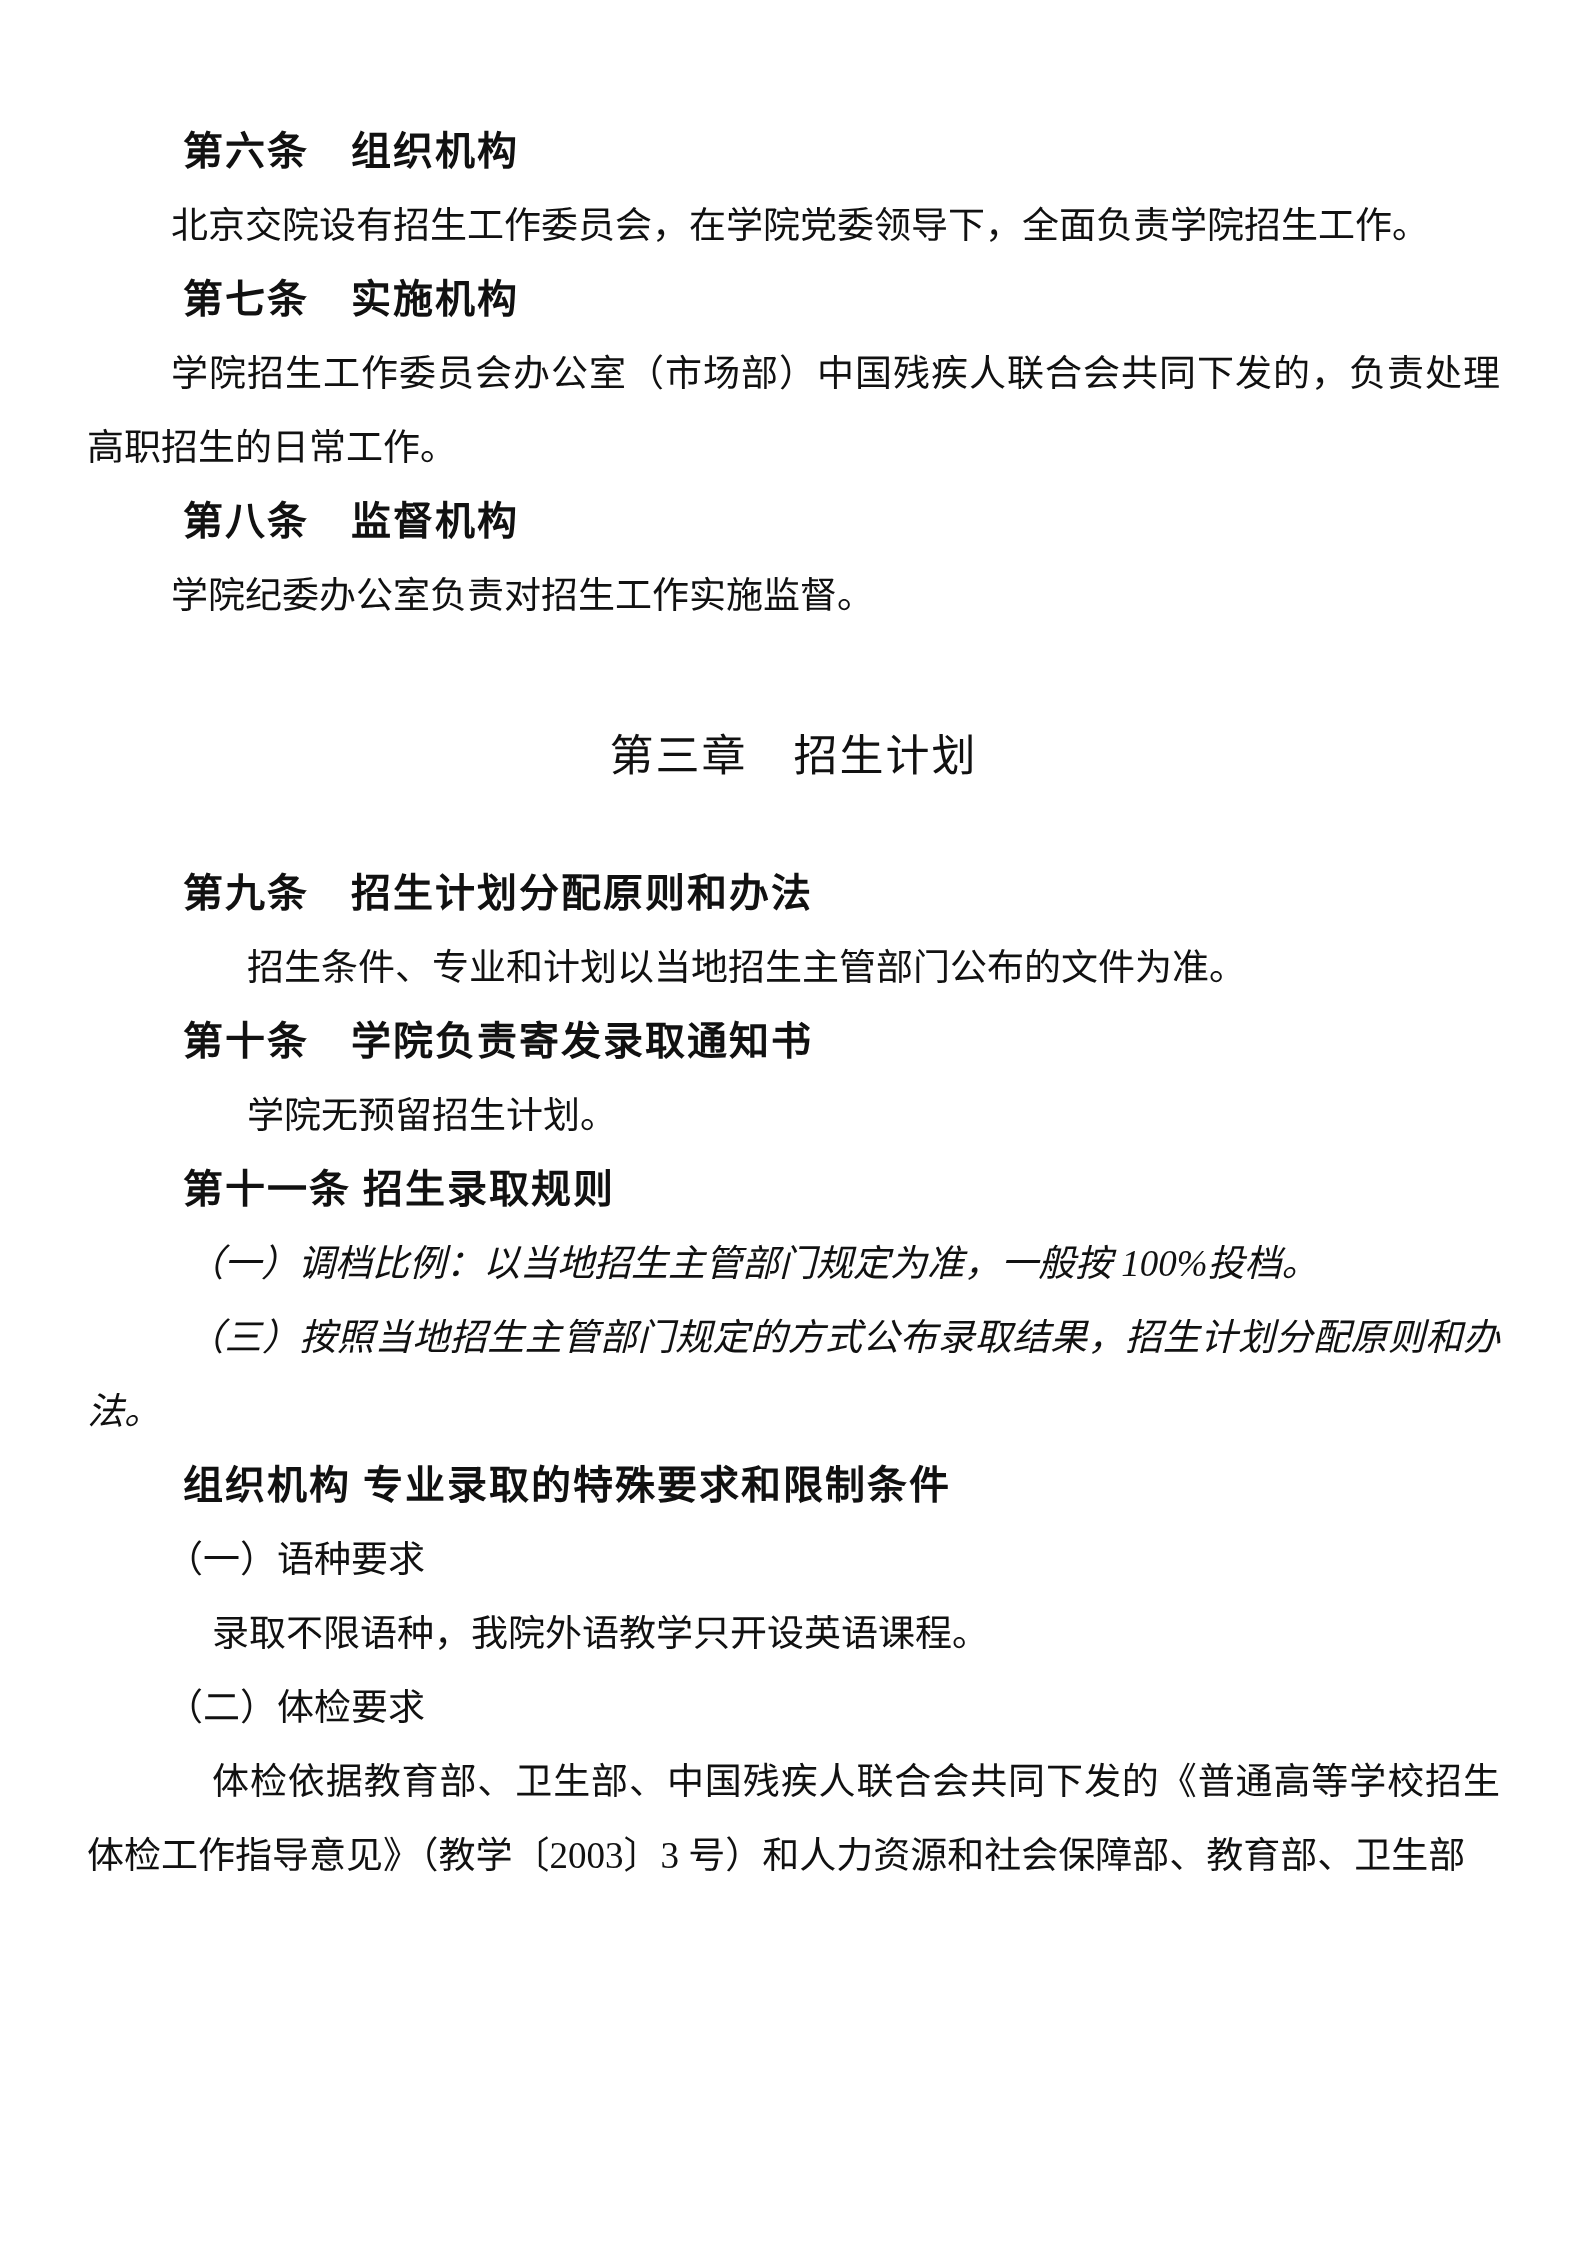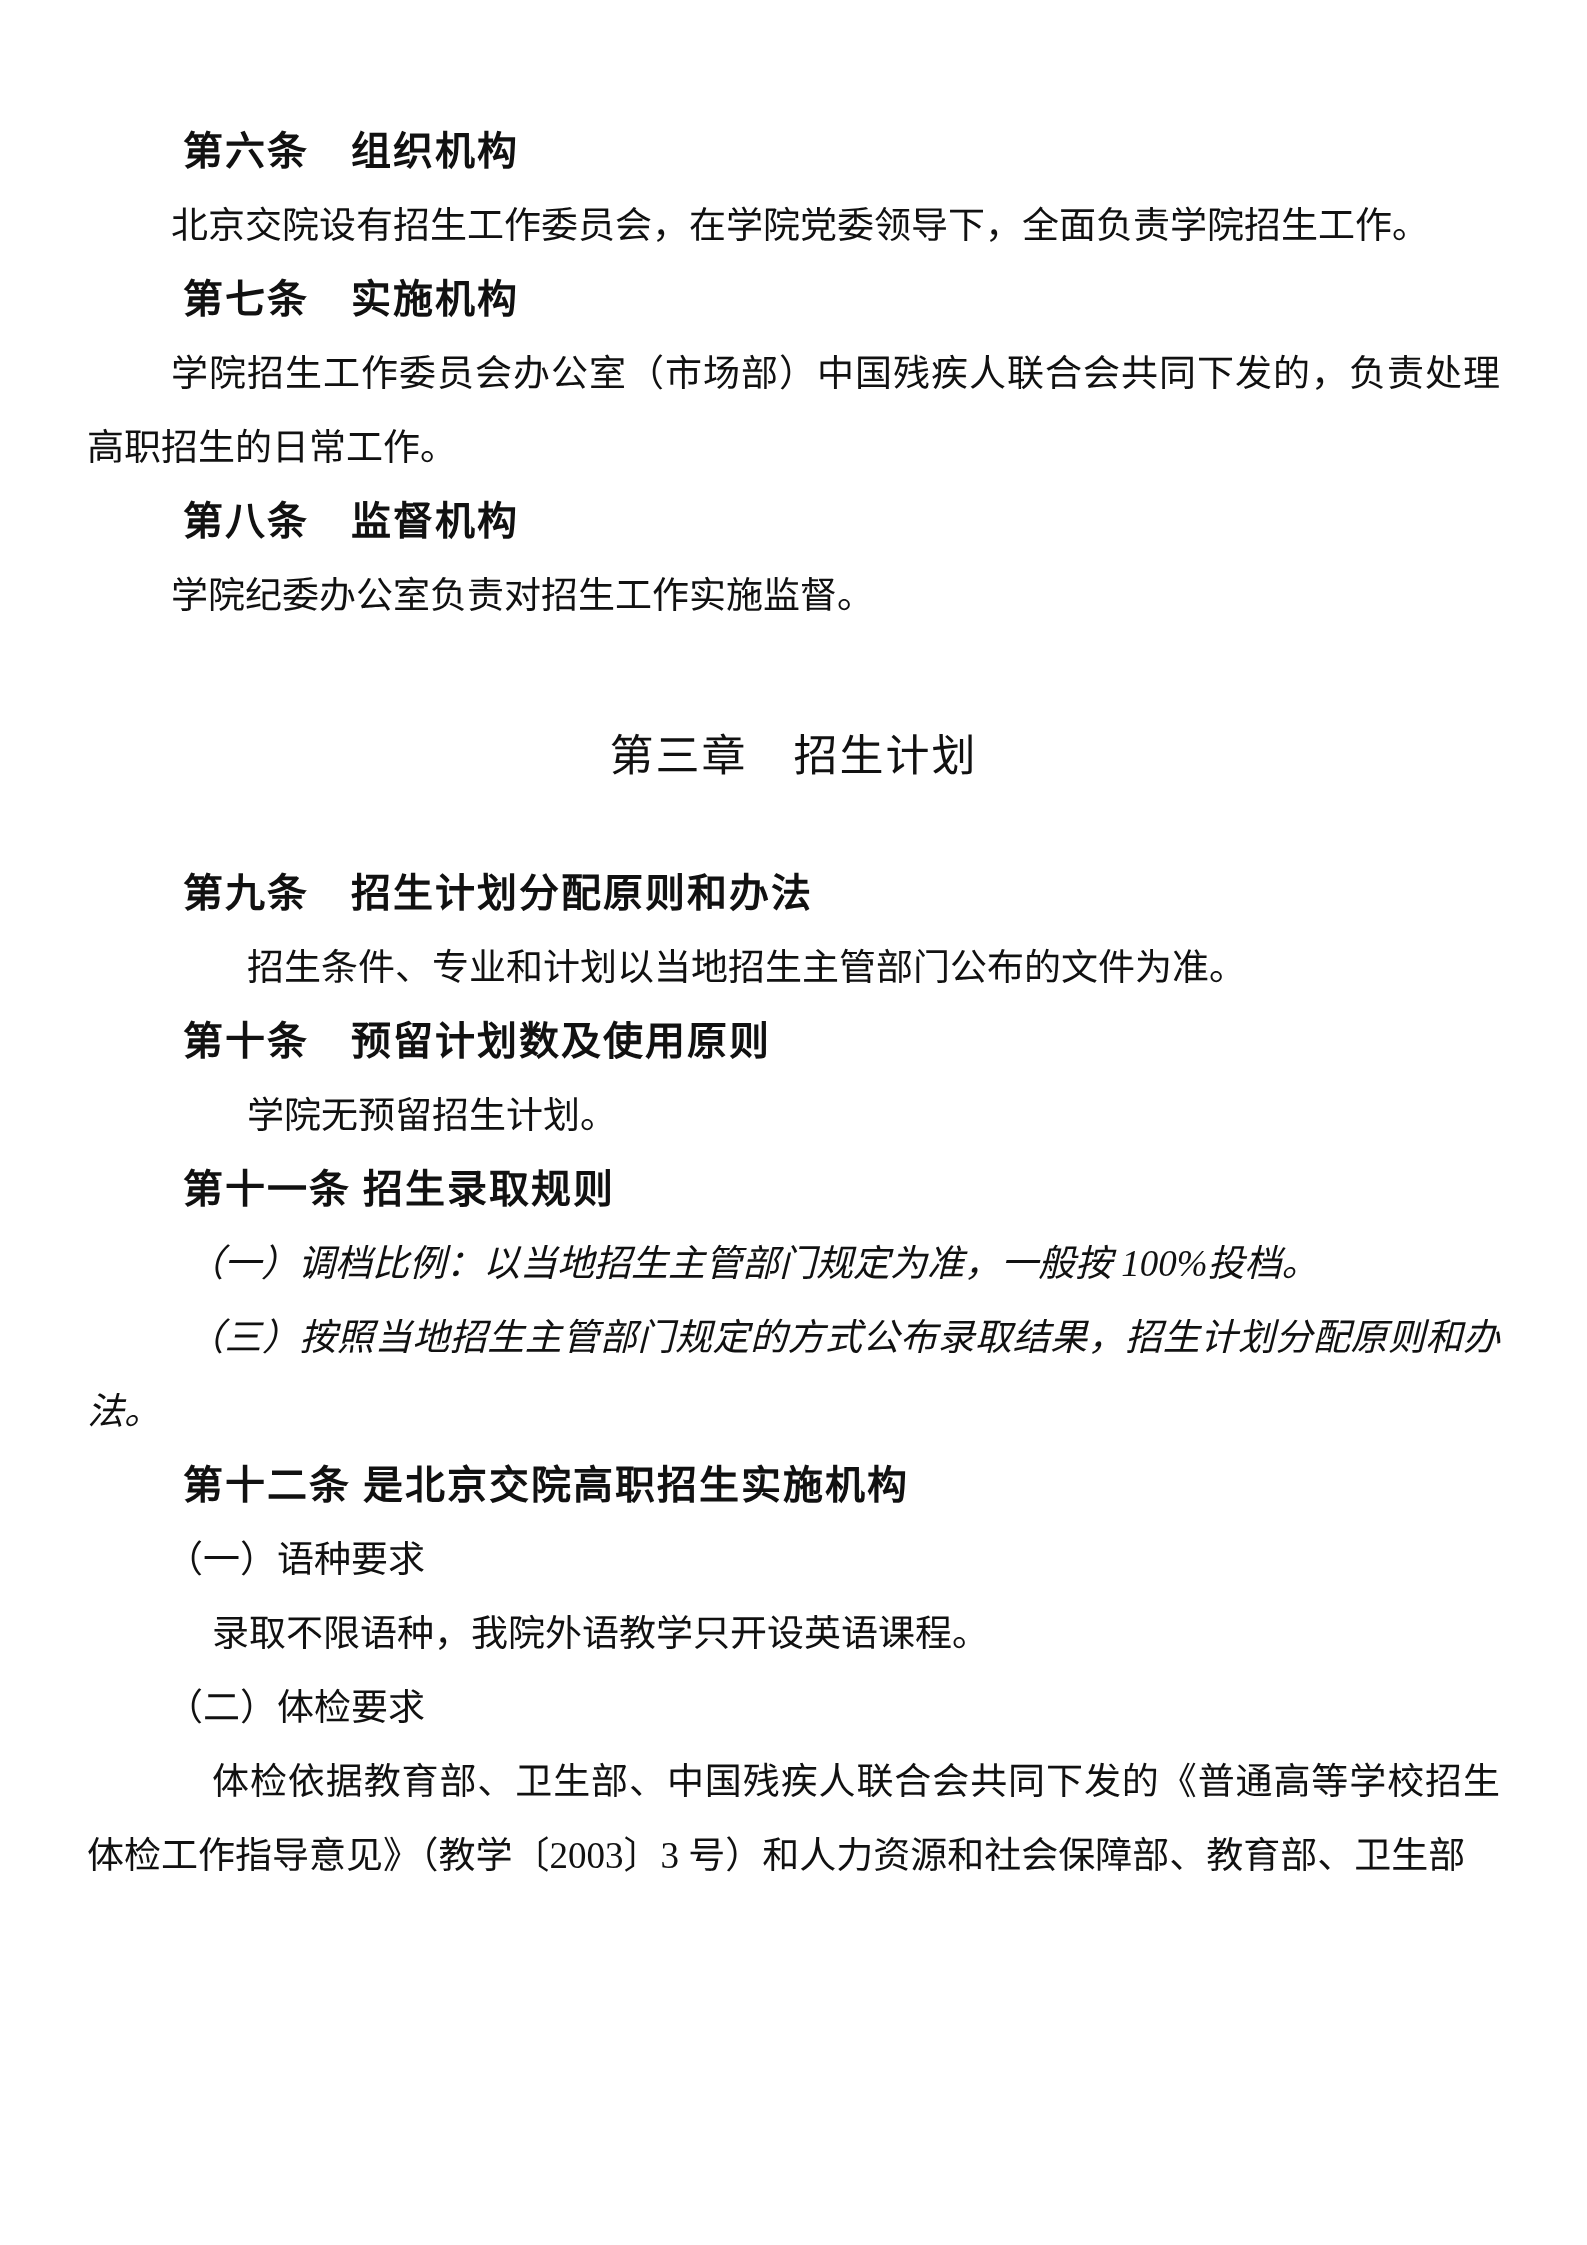--- a/index.html
+++ b/index.html
@@ -56,24 +56,24 @@
   <div class="doc" id="doc">
       <p class="article-heading">第六条　组织机构</p>
       <p class="para-normal">北京交院设有招生工作委员会，在学院党委领导下，全面负责学院招生工作。</p>
       <p class="article-heading">第七条　实施机构</p>
       <p class="para-normal">学院招生工作委员会办公室（市场部）中国残疾人联合会共同下发的，负责处理高职招生的日常工作。</p>
       <p class="article-heading">第八条　监督机构</p>
       <p class="para-normal">学院纪委办公室负责对招生工作实施监督。</p>
       <p class="chapter-heading">第三章　招生计划</p>
       <p class="article-heading">第九条　招生计划分配原则和办法</p>
       <p class="para-deep">招生条件、专业和计划以当地招生主管部门公布的文件为准。</p>
-      <p class="article-heading">第十条　预留计划数及使用原则</p>
+      <p class="article-heading">第十条　学院负责寄发录取通知书</p>
       <p class="para-deep">学院无预留招生计划。</p>
       <p class="article-heading">第十一条 招生录取规则</p>
       <p class="para-item">（一）调档比例：以当地招生主管部门规定为准，一般按 100%投档。</p>
       <p class="para-item">（三）按照当地招生主管部门规定的方式公布录取结果，招生计划分配原则和办法。</p>
-      <p class="article-heading">第十二条 是北京交院高职招生实施机构</p>
+      <p class="article-heading">组织机构 专业录取的特殊要求和限制条件</p>
       <p class="para-subitem">（一）语种要求</p>
       <p class="para-subbody">录取不限语种，我院外语教学只开设英语课程。</p>
       <p class="para-subitem">（二）体检要求</p>
       <p class="para-subbody">体检依据教育部、卫生部、中国残疾人联合会共同下发的《普通高等学校招生体检工作指导意见》（教学〔2003〕3 号）和人力资源和社会保障部、教育部、卫生部</p>
     </div>
 </div>
 
 </body></html>

